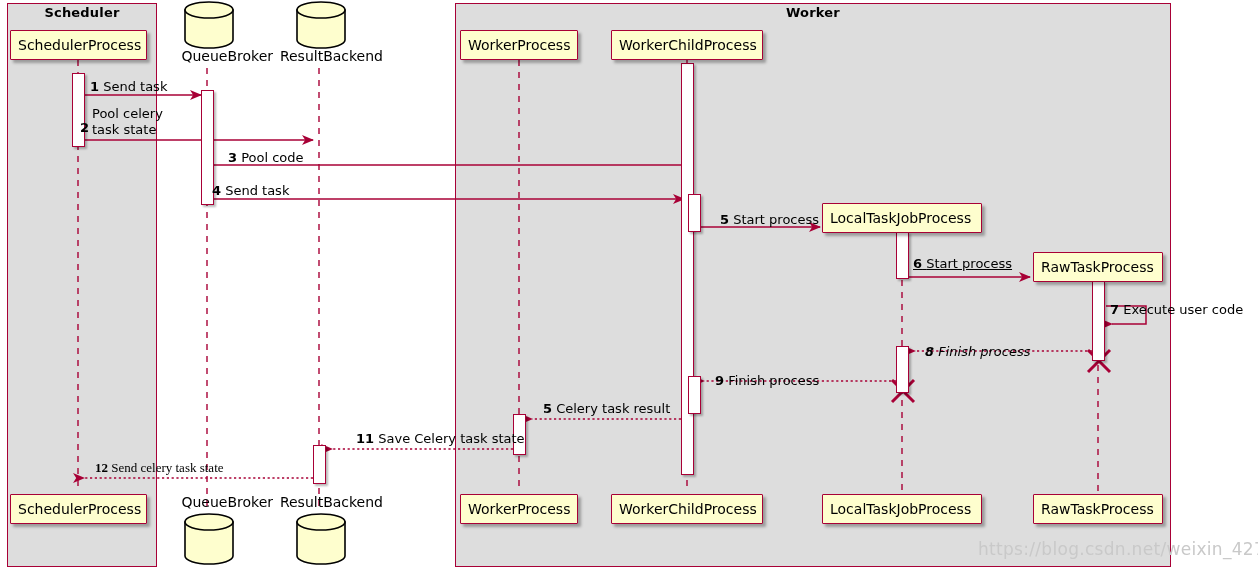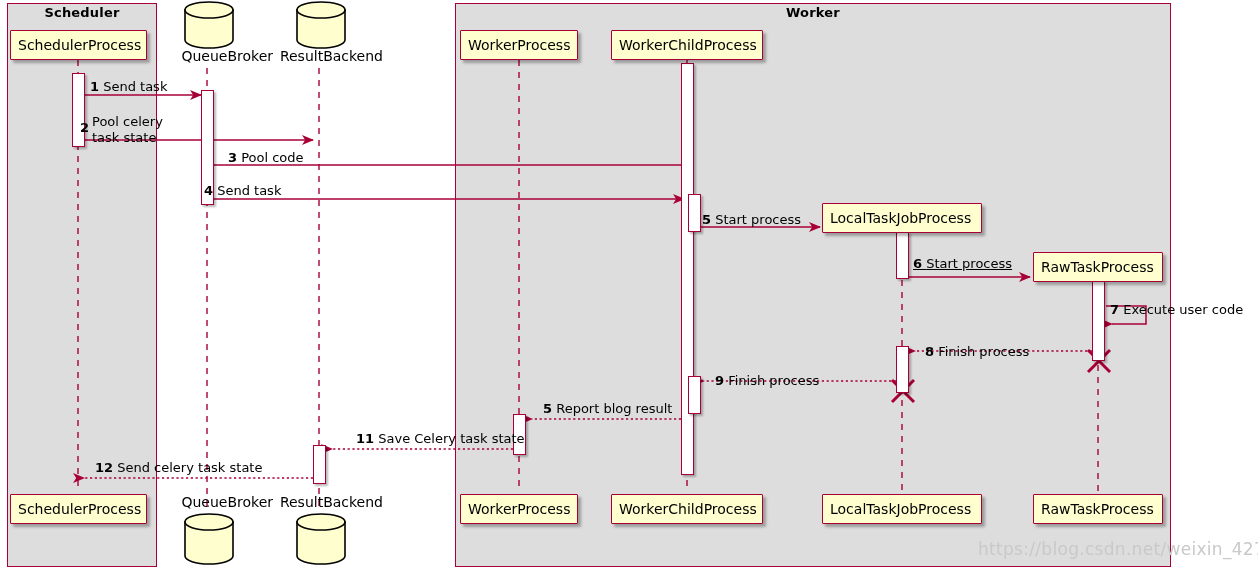--- a/index.html
+++ b/index.html
@@ -262,68 +262,68 @@
     </svg>
   </div>
 
   <div class="msg-label" style="left:90px; top:79px;">
     <span class="num">1</span>
     <span>Send task</span>
   </div>
 
   <div class="msg-label wrap" style="left:80px; top:106px; width:92px;">
     <span class="num" style="position:absolute; left:0; top:14px;">2</span>
-    <span style="display:inline-block; margin-left:12px;margin-top:8px;">Pool celery task state</span>
+    <span style="display:inline-block; margin-left:12px;">Pool celery task state</span>
   </div>
 
   <div class="msg-label" style="left:228px; top:150px;">
     <span class="num">3</span>
     <span>Pool code</span>
   </div>
 
-  <div class="msg-label" style="left:204px; top:183px;">
+  <div class="msg-label" style="left:212px; top:183px;">
     <span class="num">4</span>
     <span>Send task</span>
   </div>
 
-  <div class="msg-label" style="left:702px; top:212px;">
+  <div class="msg-label" style="left:720px; top:212px;">
     <span class="num">5</span>
     <span>Start process</span>
   </div>
 
   <div class="msg-label" style="left:913px; top:256px;text-decoration:underline;">
     <span class="num">6</span>
     <span>Start process</span>
   </div>
 
   <div class="msg-label" style="left:1110px; top:302px;">
     <span class="num">7</span>
     <span>Execute user code</span>
   </div>
 
-  <div class="msg-label" style="left:925px; top:344px;">
+  <div class="msg-label" style="left:925px; top:344px;font-style:italic;">
     <span class="num">8</span>
     <span>Finish process</span>
   </div>
 
   <div class="msg-label" style="left:715px; top:373px;">
     <span class="num">9</span>
     <span>Finish process</span>
   </div>
 
   <div class="msg-label" style="left:543px; top:401px;">
     <span class="num">5</span>
-    <span>Report blog result</span>
+    <span>Celery task result</span>
   </div>
 
   <div class="msg-label" style="left:344px; top:431px;margin-left:12px;">
     <span class="num">11</span>
     <span>Save Celery task state</span>
   </div>
 
-  <div class="msg-label" style="left:95px; top:460px;">
+  <div class="msg-label" style="left:95px; top:460px;font-family:Liberation Serif, serif;">
     <span class="num">12</span>
     <span>Send celery task state</span>
   </div>
 
   <div class="watermark" style="left:978px; top:539px;">https://blog.csdn.net/weixin_42752585</div>
 
 </div>
 
 </body></html>

